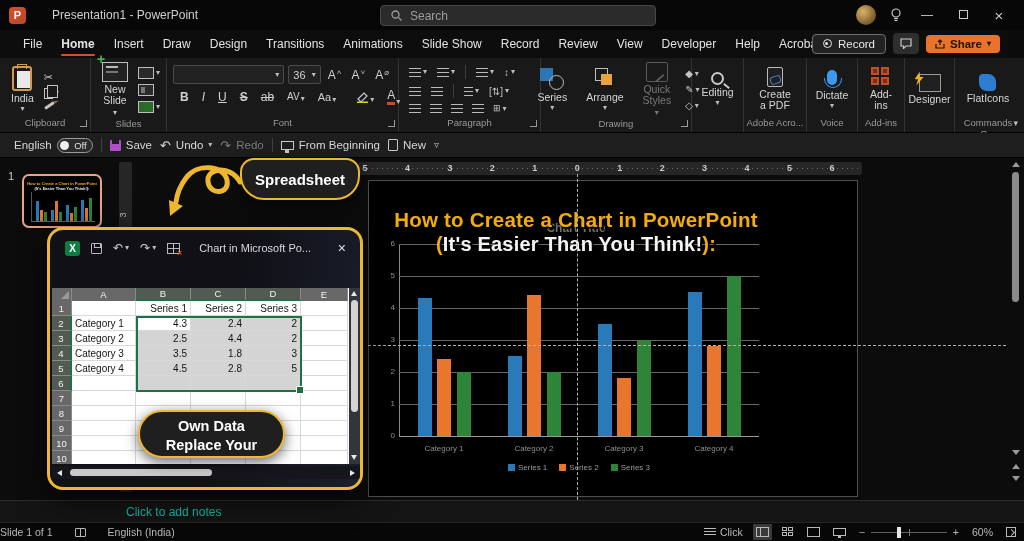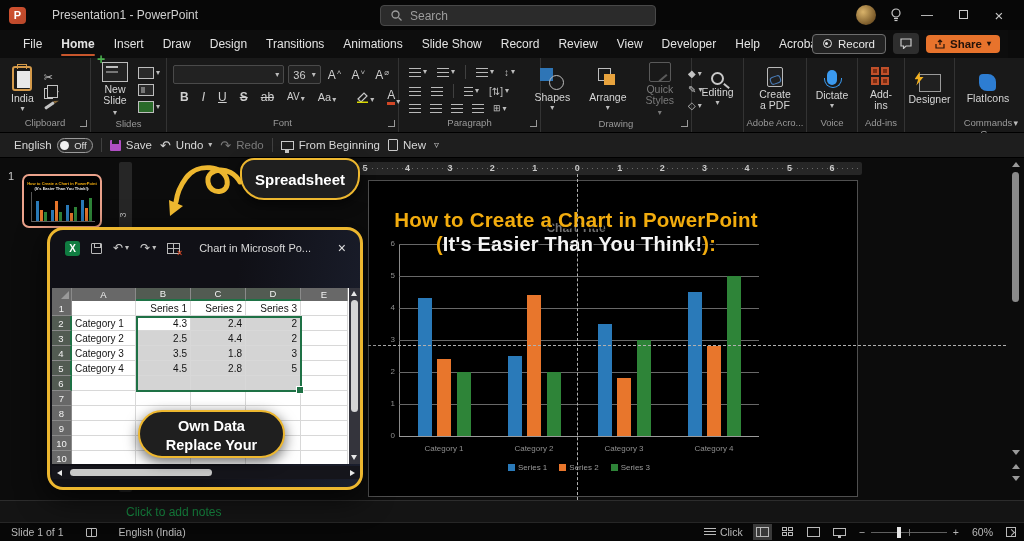--- a/index.html
+++ b/index.html
@@ -125,23 +125,23 @@
   .guide-v { position:absolute; left:577px; top:16px; height:326px; border-left:1px dashed #b0b0b0; z-index:6; }
   .guide-h { position:absolute; left:368px; top:187px; width:638px; border-top:1px dashed #b0b0b0; z-index:6; }
   .vscroll { position:absolute; left:1009px; top:2px; width:13px; height:336px; }
   .vscroll .thumbb { position:absolute; left:3px; top:12px; width:7px; height:130px; background:#8a8a8a; border-radius:4px; }
   .tri { width:0; height:0; position:absolute; left:3px; }
   .tri-up { border-left:4px solid transparent; border-right:4px solid transparent; border-bottom:5px solid #9a9a9a; }
   .tri-dn { border-left:4px solid transparent; border-right:4px solid transparent; border-top:5px solid #9a9a9a; }
 
   
   .notesbar { position:absolute; left:0; top:500px; width:1024px; height:22px; background:#141414; border-top:1px solid #2c2c2c; display:flex; align-items:center; }
-  .notesbar span { color:#15803d; font-size:12px; margin-left:126px; }
+  .notesbar span { color:#14b8a6; font-size:12px; margin-left:126px; }
   .statusbar { position:absolute; left:0; top:522px; width:1024px; height:19px; background:#070707; border-top:1px solid #262626; display:flex; align-items:center; color:#b9b9b9; font-size:10.5px; }
-  .sb-left { display:flex; align-items:center; gap:22px; margin-left:11px; }
+  .sb-left { display:flex; align-items:center; gap:22px; }
   .book-ic { width:11px; height:9px; border:1px solid #b9b9b9; border-radius:1px; position:relative; }
   .book-ic::after { content:""; position:absolute; left:4px; top:0; width:1px; height:8px; background:#b9b9b9; }
   .sb-right { position:absolute; right:8px; display:flex; align-items:center; gap:13px; }
   .notes-ic { width:12px; height:8px; background:repeating-linear-gradient(to bottom,#b9b9b9 0 1px,transparent 1px 3px); }
   .view-ic { width:13px; height:10px; border:1px solid #b9b9b9; position:relative; }
   .view-ic.active-view { outline:3px solid #3a3a3a; background:#3a3a3a; }
   .view-ic.norm::after { content:""; position:absolute; left:3px; top:0; width:1px; height:8px; background:#b9b9b9; }
   .sorter-ic { width:12px; height:10px; display:grid; grid-template-columns:5px 5px; grid-template-rows:4px 4px; gap:1px; }
   .sorter-ic span { border:1px solid #b9b9b9; }
   .show-ic { width:13px; height:8px; border:1px solid #b9b9b9; position:relative; }
@@ -415,21 +415,21 @@
             </span>
         </div>
       </div>
       <div class="grp-label"><span>Paragraph</span><span class="launcher"></span></div>
     </div>
 
     <div class="grp" style="width:151px">
       <div class="grp-body" style="gap:9px; justify-content:center;">
         <div class="bigbtn">
           <span class="shapes-ic"></span>
-          <span>Shapes</span>
+          <span>Series</span>
           <span class="chev">▾</span>
         </div>
         <div class="bigbtn">
           <span class="arrange-ic"></span>
           <span>Arrange</span>
           <span class="chev">▾</span>
         </div>
         <div class="bigbtn dim">
           <span class="qstyle-ic"></span>
           <span class="dim"><span>Quick</span><br><span>Styles</span> <span class="chev dim">▾</span></span>

